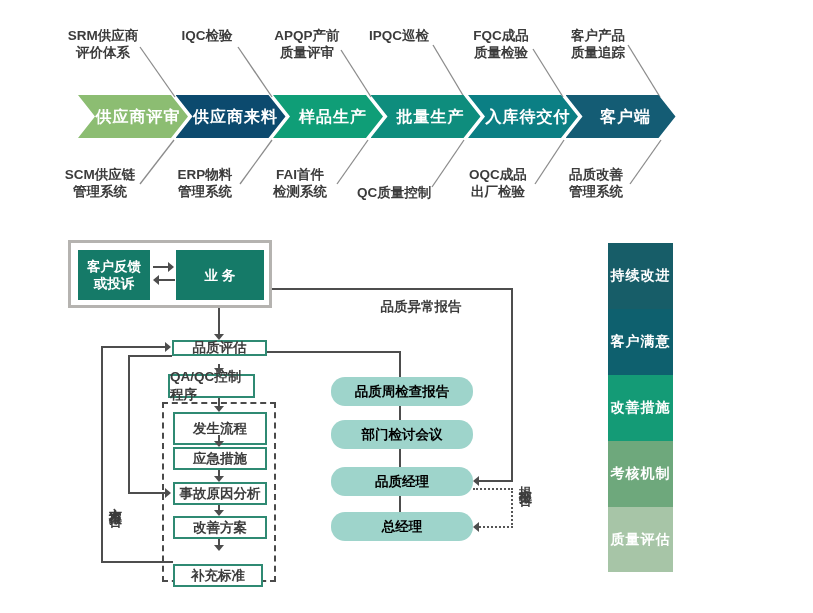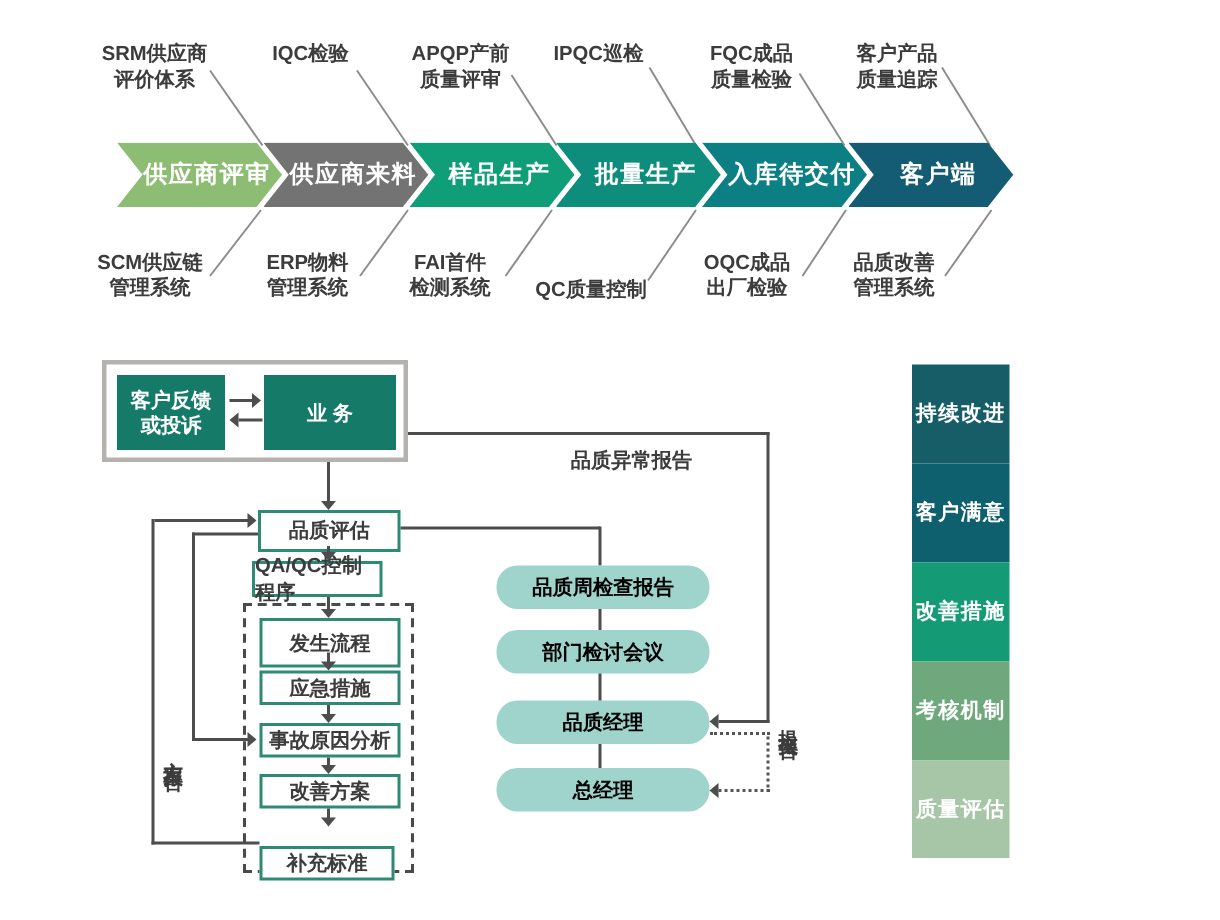--- a/index.html
+++ b/index.html
@@ -66,21 +66,21 @@
     <line x1="140" y1="184" x2="174" y2="140"></line>
     <line x1="240" y1="184" x2="272" y2="140"></line>
     <line x1="337" y1="184" x2="368" y2="140"></line>
     <line x1="432" y1="187" x2="464" y2="140"></line>
     <line x1="535" y1="184" x2="564" y2="140"></line>
     <line x1="630" y1="184" x2="661" y2="140"></line>
   </g>
 </svg>
 
 <div class="chevron" style="left: 78px; background: rgb(140, 189, 114);">供应商评审</div>
-<div class="chevron" style="left: 175.5px; background: #737373; font-family: Liberation Serif, serif;">供应商来料</div>
+<div class="chevron" style="left: 175.5px; background: #0c4a6e; font-family: Liberation Serif, serif;">供应商来料</div>
 <div class="chevron" style="left: 273px; background: rgb(15, 158, 119);">样品生产</div>
 <div class="chevron" style="left: 370.5px; background: rgb(14, 141, 125);">批量生产</div>
 <div class="chevron" style="left: 468px; background: rgb(11, 127, 132);">入库待交付</div>
 <div class="chevron" style="left: 565.5px; background: rgb(20, 92, 116);">客户端</div>
 
 <div class="plabel" style="left:48px;top:166px">SCM供应链
 管理系统</div>
 <div class="plabel" style="left:153px;top:166px">ERP物料
 管理系统</div>
 <div class="plabel" style="left:248px;top:166px">FAI首件
@@ -97,21 +97,21 @@
 <div class="greenbox" style="left:176px;top:250px;width:88px;height:50px">业 务</div>
 
 <div class="hline" style="left:153px;top:266px;width:16px"></div>
 <div class="arr arr-r" style="left:168px;top:262px"></div>
 <div class="hline" style="left:159px;top:279px;width:16px"></div>
 <div class="arr arr-l" style="left:153px;top:275px"></div>
 
 <div class="vline" style="left:218px;top:308px;height:26px"></div>
 <div class="arr arr-d" style="left:214px;top:334px"></div>
 
-<div class="wbox" style="left:172px;top:340px;width:95px;height:28px">品质评估</div>
+<div class="wbox" style="left:172px;top:340px;width:95px;height:16px">品质评估</div>
 <div class="wbox" style="left:168px;top:374px;width:87px;height:24px">QA/QC控制程序</div>
 
 <div class="dashedbox"></div>
 <div class="wbox" style="left:173px;top:412px;width:94px;height:33px">发生流程</div>
 <div class="wbox" style="left:173px;top:447px;width:94px;height:23px">应急措施</div>
 <div class="wbox" style="left:173px;top:482px;width:94px;height:23px">事故原因分析</div>
 <div class="wbox" style="left:173px;top:516px;width:94px;height:23px">改善方案</div>
 <div class="wbox" style="left:173px;top:564px;width:90px;height:23px">补充标准</div>
 
 <div class="vline" style="left:218px;top:364px;height:6px"></div>

